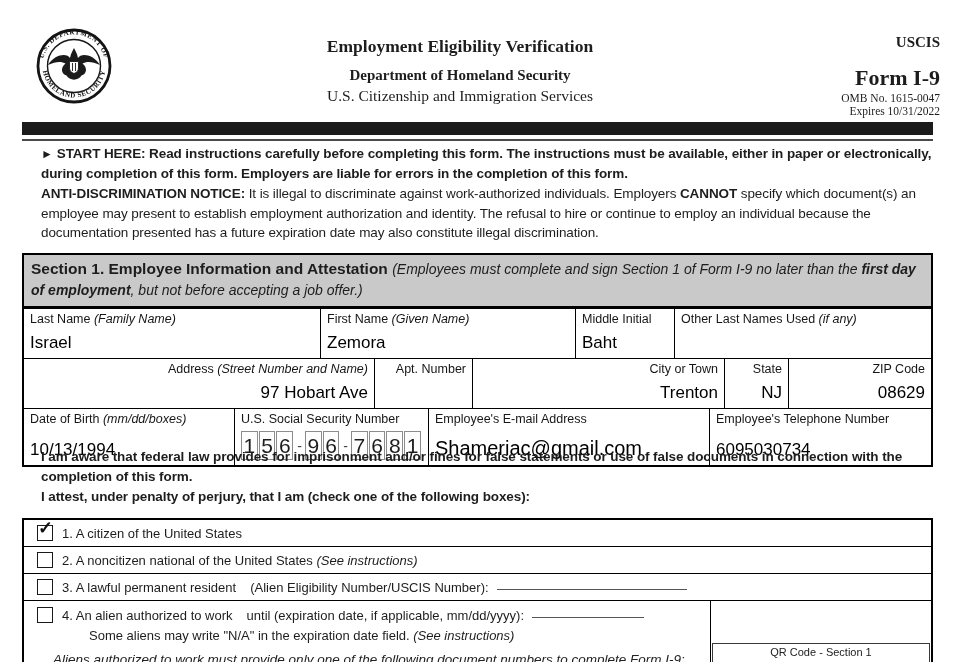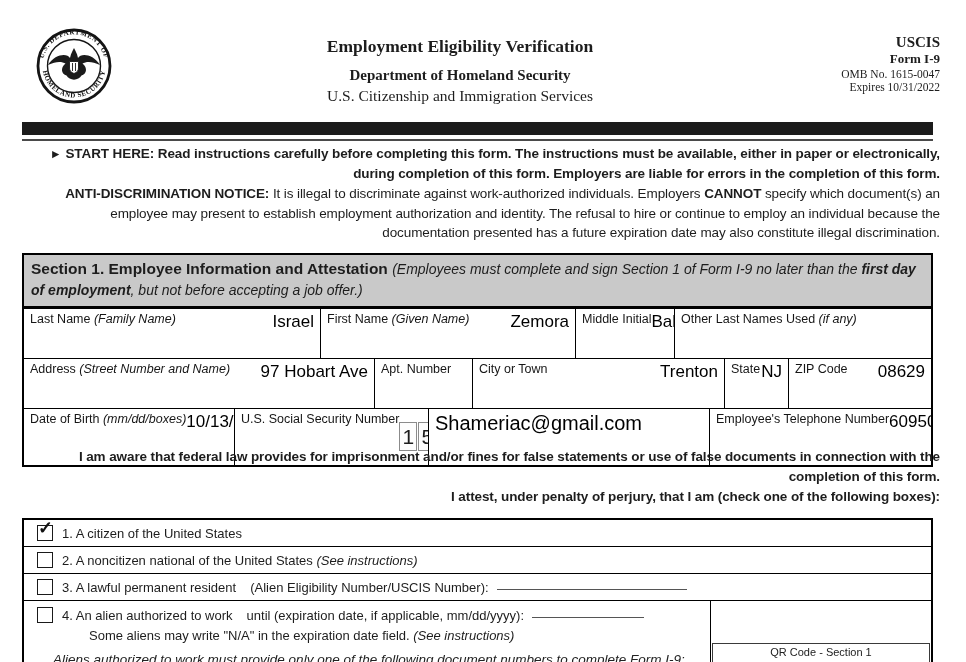--- a/index.html
+++ b/index.html
@@ -11,44 +11,44 @@
   .abs { position:absolute; }
 
   
   #seal { left:36px; top:28px; width:76px; height:76px; }
   #hdr-center { left:200px; top:36px; width:520px; text-align:center; font-family:"Liberation Serif", serif; }
   #hdr-title { font-size:17.5px; font-weight:bold; }
   #hdr-sub1 { font-size:15px; font-weight:bold; margin-top:10px; }
   #hdr-sub2 { font-size:15.5px; margin-top:3px; }
   #hdr-right { left:790px; top:34px; width:150px; text-align:right; font-family:"Liberation Serif", serif; }
   #hdr-agency { font-size:15px; font-weight:bold; }
-  #hdr-form { font-size:13px; font-weight:bold; margin-top:0; }
+  #hdr-form { font-size:22px; font-weight:bold; margin-top:14px; }
   #hdr-omb, #hdr-exp { font-size:11.5px; margin-top:1px; }
 
   
   #bar { left:22px; top:122px; width:911px; height:13px; background:#1b1b1b; }
   #bar-line { left:22px; top:139px; width:911px; height:2px; background:#4a4a4a; }
 
   
-  .para { left:32px; width:908px; font-size:13.5px; line-height:1.45; letter-spacing:-0.1px;text-align:right; }
+  .para { left:41px; width:908px; font-size:13.5px; line-height:1.45; letter-spacing:-0.1px; }
   #start-here { top:144px; font-weight:bold; }
   #notice { top:184px; }
   .b { font-weight:bold; }
   .i { font-style:italic; }
   .arrow { margin-right:4px; font-size:12px; }
 
   
   #tbl1 { left:22px; top:253px; width:911px; border:2px solid #000; }
   #sec1-hdr { background:#c9c9c9; padding:4px 7px 6px 7px; border-bottom:2px solid #000;
               font-size:15px; line-height:1.35; }
   #sec1-title { font-weight:bold; font-size:15.5px; }
   #sec1-note { font-style:italic; font-size:14px; }
   .trow { display:flex; border-top:1.5px solid #000; }
   .trow:first-of-type { border-top:none; }
-  .cell { display:flex; flex-direction:row; justify-content:space-between; padding:3px 6px 5px 6px; border-left:1.5px solid #000; overflow:hidden; }
+  .cell { display:flex; flex-direction:column; justify-content:space-between; padding:3px 6px 5px 6px; border-left:1.5px solid #000; overflow:hidden; }
   .cell:first-child { border-left:none; }
   .lbl { font-size:12.5px; color:#161616; white-space:nowrap; }
   .val { font-size:17px; color:#000; white-space:nowrap; }
   .r-name { height:50px; } .r-addr { height:50px;text-align:right; } .r-dob { height:57px; }
 
   
   #ssn-boxes { display:flex; align-items:center; margin-top:1px; }
   .ssn-d { width:18px; height:29px; border:1.5px solid #8b8b8b; margin-right:1px;
            font-size:21px; line-height:27px; text-align:center; background:#fdfdfd; }
   .ssn-sep { margin:0 3px; color:#444; font-size:14px; }
@@ -184,20 +184,21 @@
           <span class="ssn-d">9</span>
           <span class="ssn-d">6</span>
           <span class="ssn-sep">-</span>
           <span class="ssn-d">7</span>
           <span class="ssn-d">6</span>
           <span class="ssn-d">8</span>
           <span class="ssn-d">1</span>
         </div>
       </div>
       <div class="cell" style="width:281px">
+        <div class="lbl">Employee's E-mail Address</div>
         <div class="val" style="font-size:20px">Shameriac@gmail.com</div>
       </div>
       <div class="cell" style="flex:1">
         <div class="lbl">Employee's Telephone Number</div>
         <div class="val">6095030734</div>
       </div>
     </div>
   </div>
 
   <div id="attest" class="abs para">I attest, under penalty of perjury, that I am (check one of the following boxes):</div>

